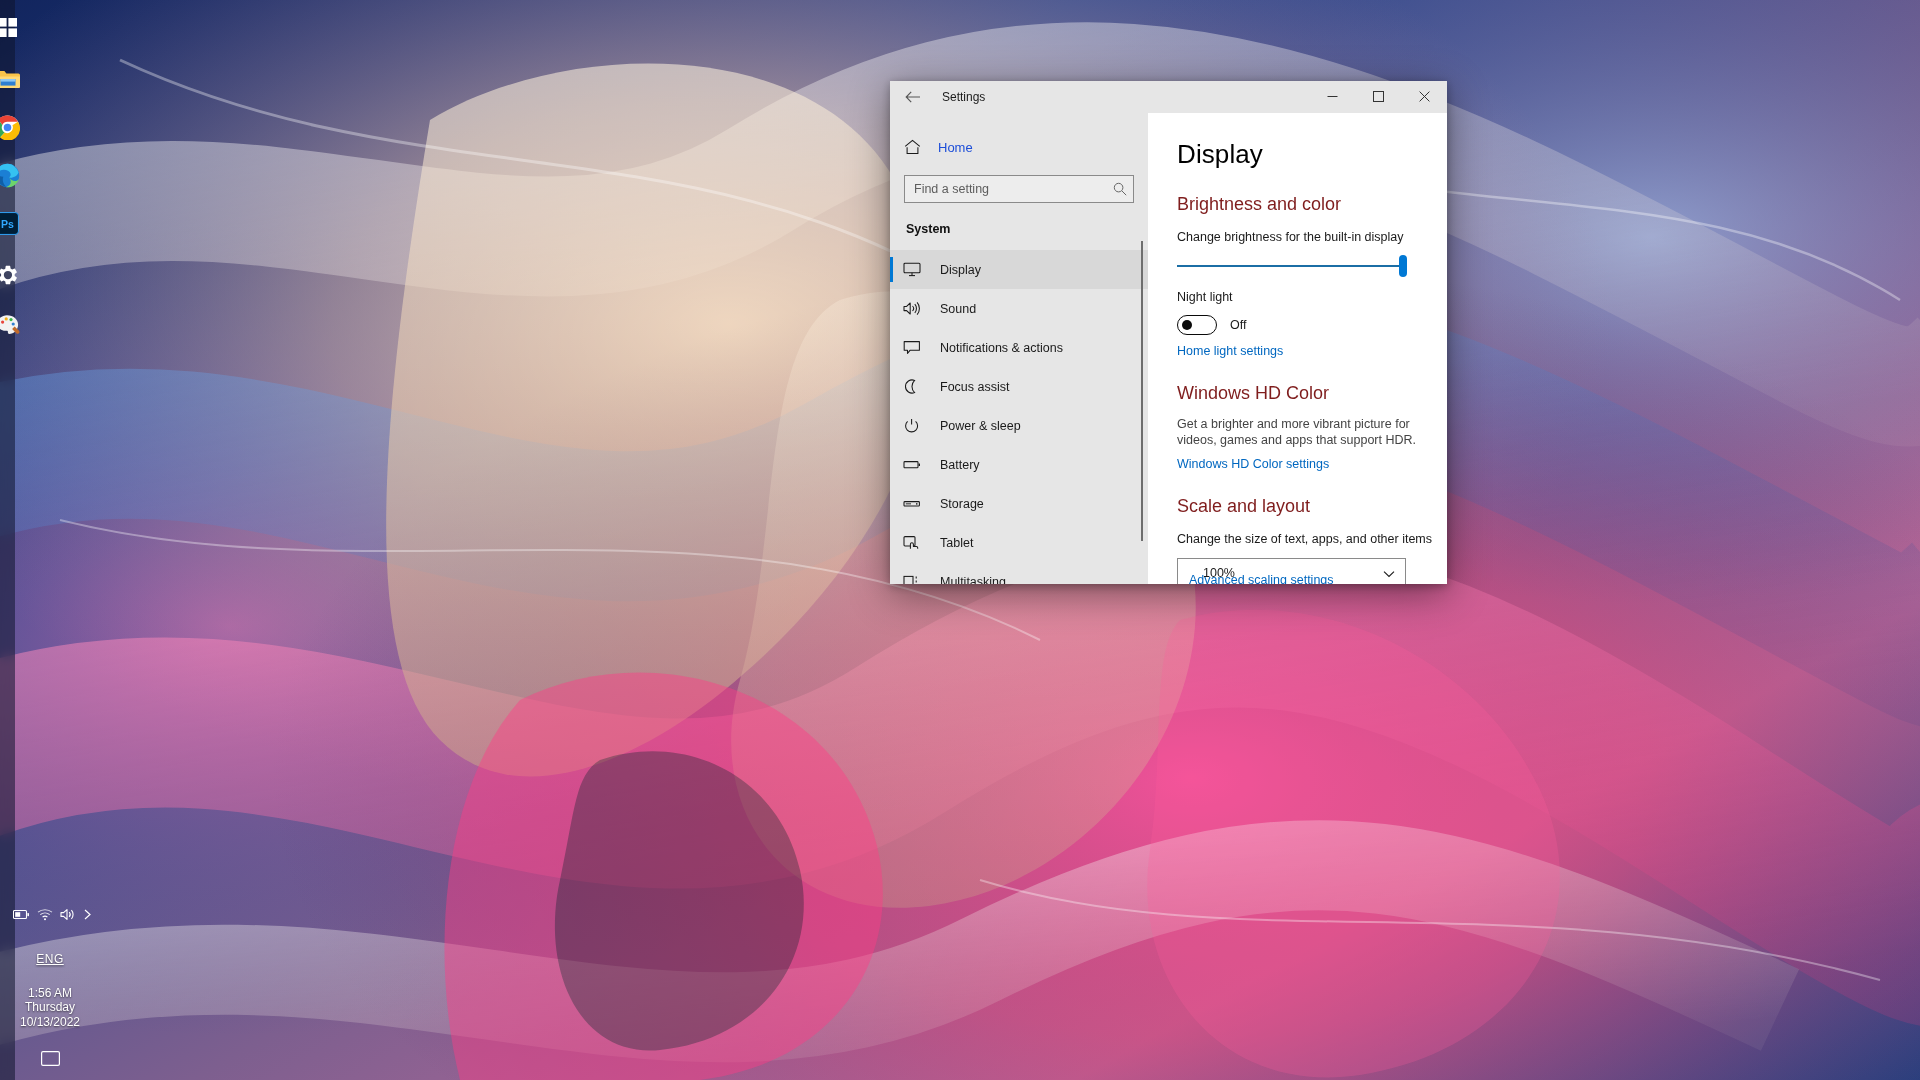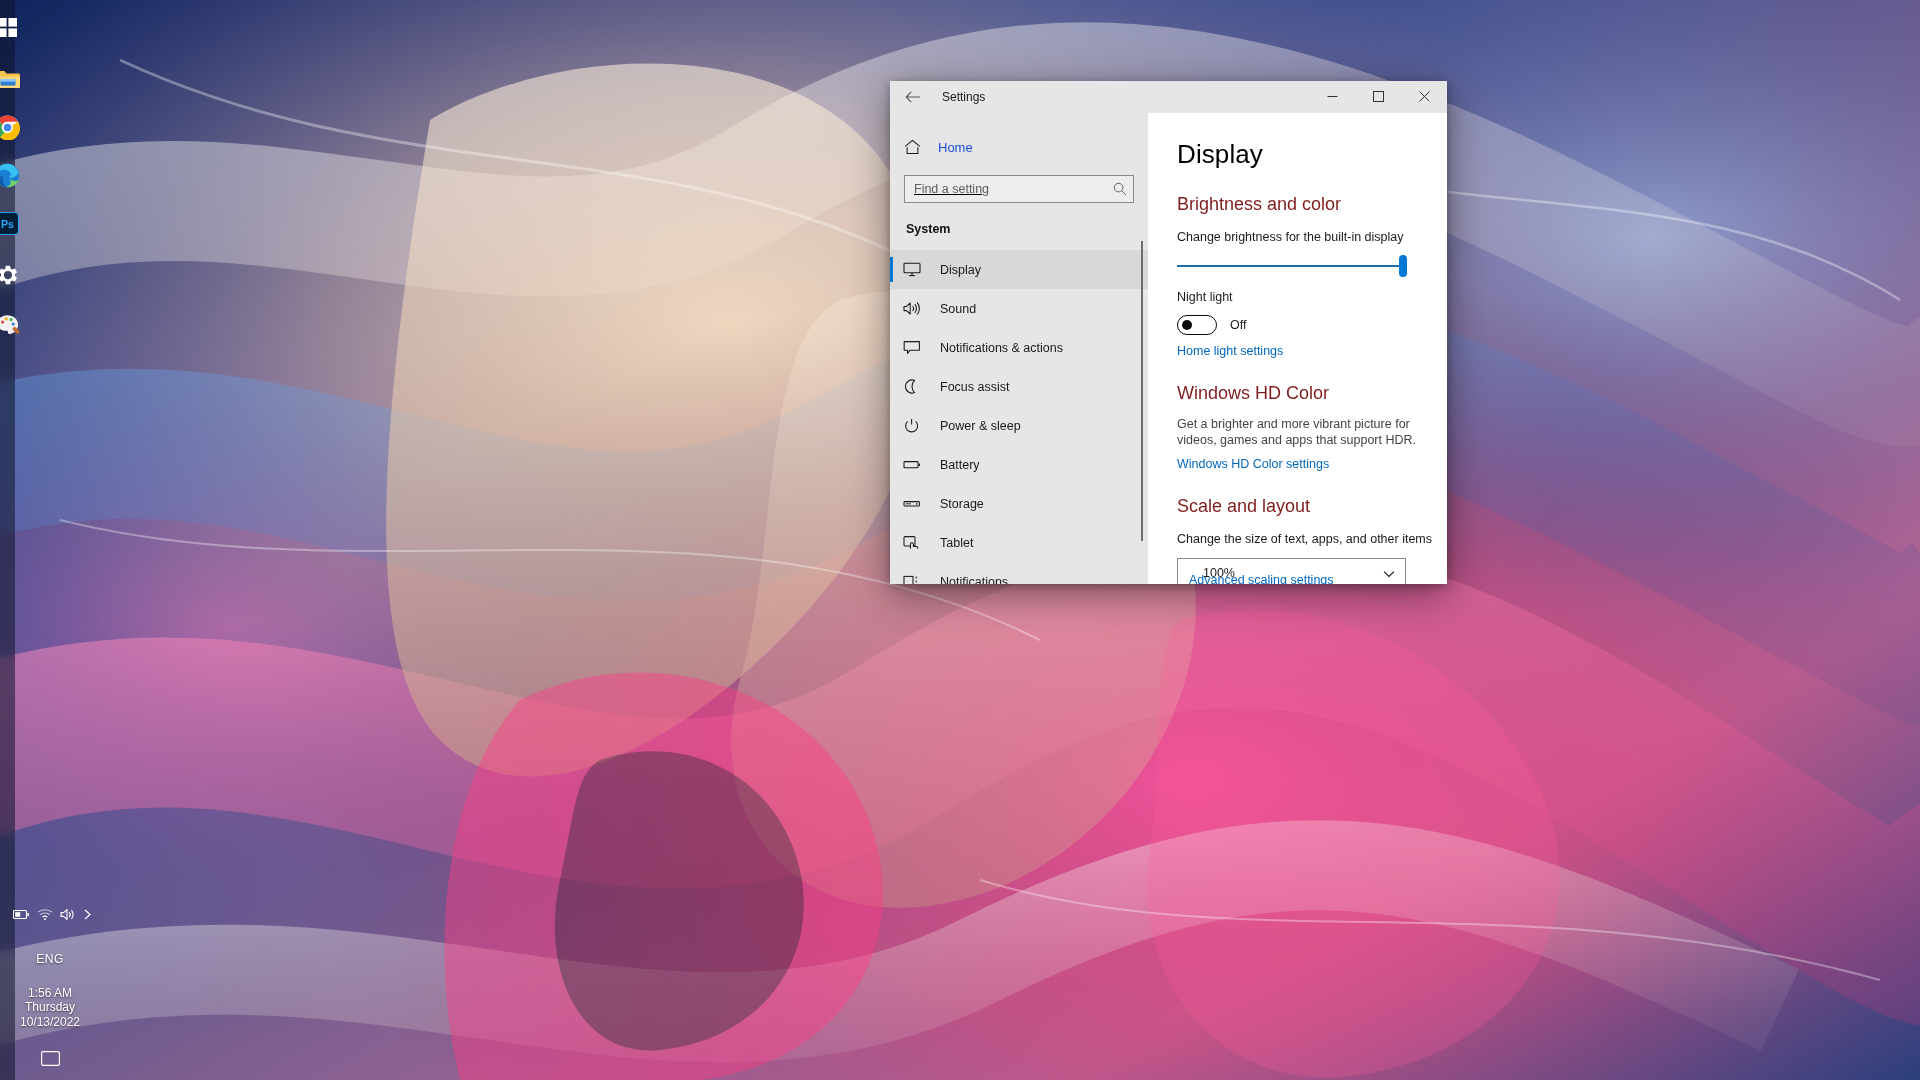--- a/index.html
+++ b/index.html
@@ -34,21 +34,21 @@
     display: flex; flex-direction: column; align-items: center;
     padding-bottom: 10px;
   }
   #tray-icons {
     display: flex; align-items: center; gap: 7px;
     height: 26px; padding-left: 4px;
   }
   #tray-icons svg { display:block; }
   .tray-lang {
     color: #ffffff; font-size: 12px; letter-spacing: .5px;
-    margin-top: 24px; text-shadow: 0 1px 2px rgba(0,0,0,.6);
+    margin-top: 24px; text-shadow: 0 1px 2px rgba(0,0,0,.6); text-decoration: underline;
   }
   #clock {
     margin-top: 20px; text-align: center; color: #fff;
     font-size: 12px; line-height: 14.5px;
     text-shadow: 0 1px 2px rgba(0,0,0,.6);
   }
 
   
   #settings-window {
     position: absolute; left: 890px; top: 45px;
@@ -89,21 +89,21 @@
     position: relative;
     display: flex; flex-direction: column;
   }
   #home-row {
     display: flex; align-items: center;
     height: 36px; margin: 16px 0 0 0; padding-left: 14px;
   }
   #home-row .nav-ico { width: 30px; display:flex; align-items:center; }
   #home-label { font-size: 13px; color: #1d4ed8; margin-left: 4px; }
 
-  #search-wrap { padding: 10px 14px 0 14px; text-decoration: underline; }
+  #search-wrap { padding: 10px 14px 0 14px; }
   #search-box {
     height: 28px; background: #ededed;
     border: 1px solid #8a8a8a;
     display: flex; align-items: center;
     position: relative;
   }
   #search-input {
     border: 0; outline: 0; background: transparent;
     font-family: inherit; font-size: 12.5px; color: #444;
     flex: 1; padding: 0 24px 0 9px; height: 100%;
@@ -557,21 +557,21 @@
           <span class="nav-label">Tablet</span>
         </div>
 
         <div class="nav-item">
           <span class="nav-ico">
             <svg width="18" height="15" viewBox="0 0 18 15">
               <rect x="1" y="2.4" width="9" height="8.6" fill="none" stroke="#1a1a1a" stroke-width="1.05"></rect>
               <path d="M13.2 2.4 V4.4 M13.2 6.6 V8.6 M13.2 10.8 V12.2" stroke="#1a1a1a" stroke-width="1.05"></path>
             </svg>
           </span>
-          <span class="nav-label">Notifications</span>
+          <span class="nav-label">Multitasking</span>
         </div>
       </div>
 
       <div id="nav-scrollbar">
         <div id="nav-scroll-thumb"></div>
       </div>
     </div>
 
     <div id="content">
 

